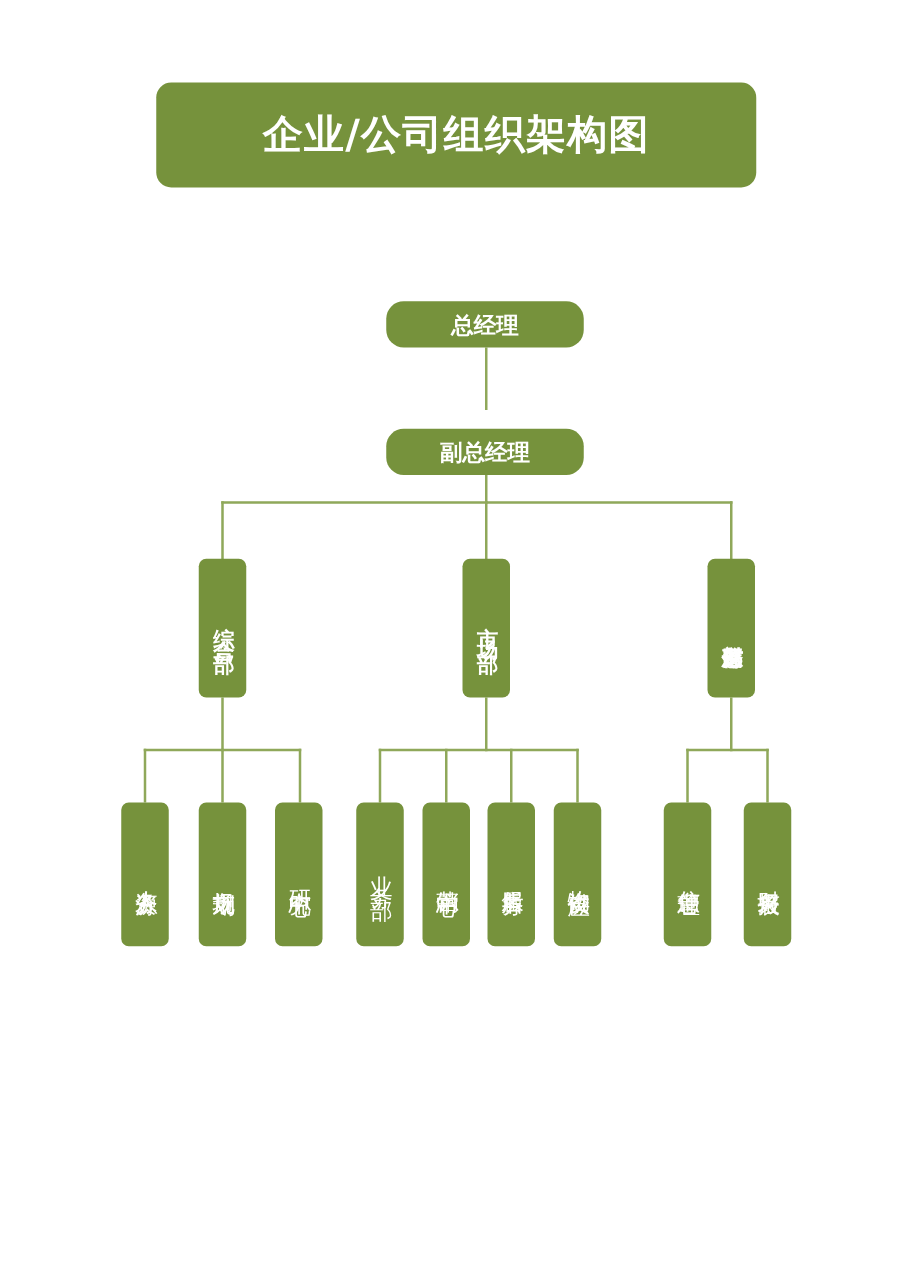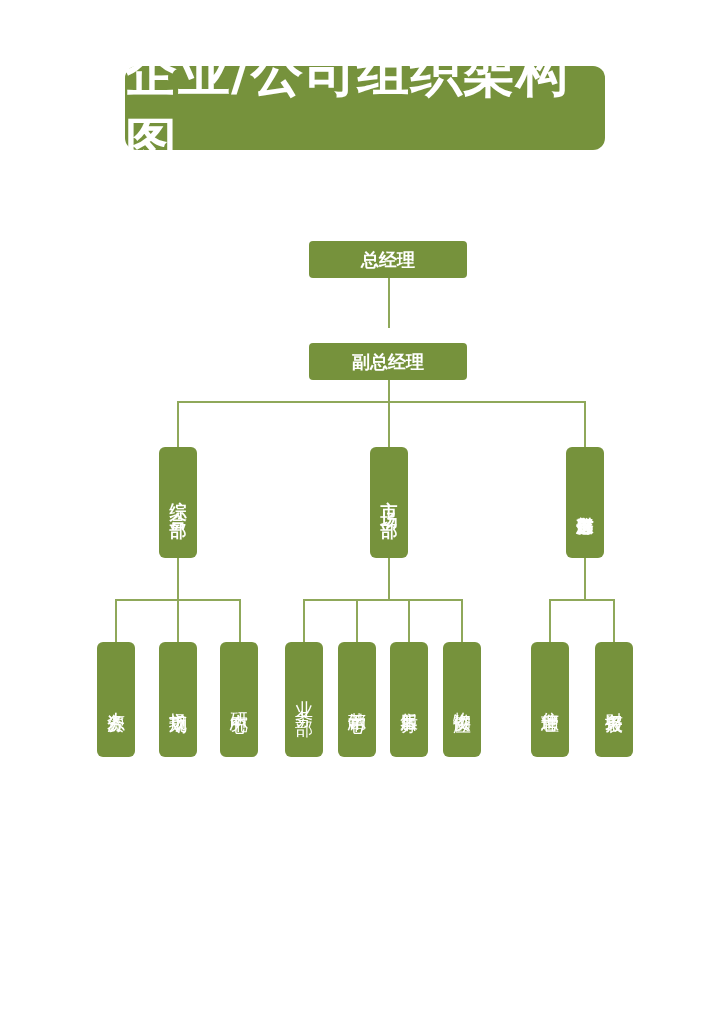--- a/index.html
+++ b/index.html
@@ -1,21 +1,21 @@
 <!DOCTYPE html>
 <html><head>
 <meta charset="utf-8">
 <style>
   html, body { margin:0; padding:0; }
   body { width:720px; height:1017px; background:#ffffff; position:relative; overflow:hidden;
          font-family:"DejaVu Sans", "Liberation Sans", sans-serif; }
   .title-box { position:absolute; left:125px; top:66px; width:480px; height:84px; background:#76923c;
                border-radius:12px; display:flex; align-items:center; justify-content:center; }
-  .title-text { color:#ffffff; font-size:52px; font-weight:bold; letter-spacing:1px; }
-  .hbox { position:absolute; background:#76923c; border-radius:4px; color:#fff; font-weight:bold;
+  .title-text { color:#ffffff; font-size:32px; font-weight:bold; letter-spacing:1px; }
+  .hbox { position:absolute; background:#76923c; border-radius:14px; color:#fff; font-weight:bold;
           font-size:18px; display:flex; align-items:center; justify-content:center; }
   .vbox { position:absolute; background:#76923c; border-radius:6px; color:#fff;
           display:flex; align-items:center; justify-content:center; }
   .vtext { writing-mode:vertical-rl; text-orientation:upright; line-height:1; }
   .dept .vtext { font-size:17px; font-weight:bold; }
   .leaf .vtext { font-size:18px; font-weight:normal; letter-spacing:1px; }
   .line { position:absolute; background:#8fa85a; }
 </style>
 </head>
 <body>

